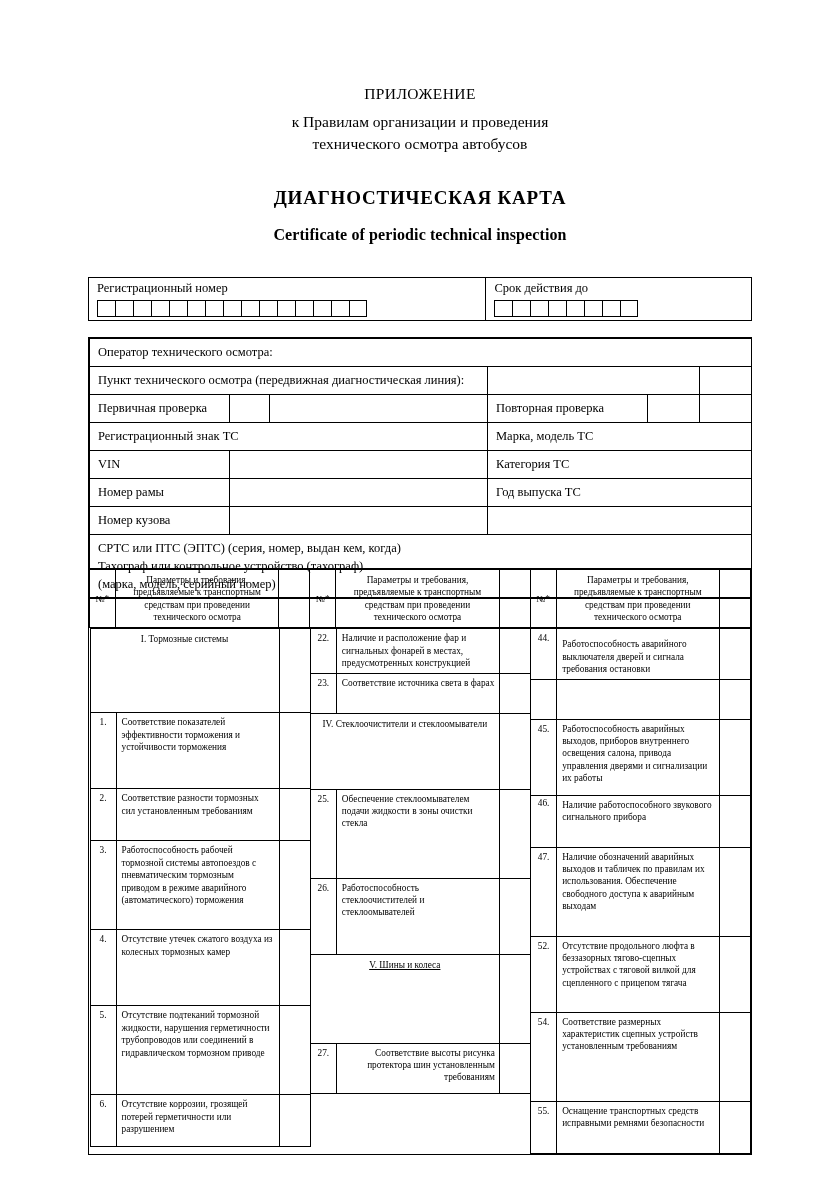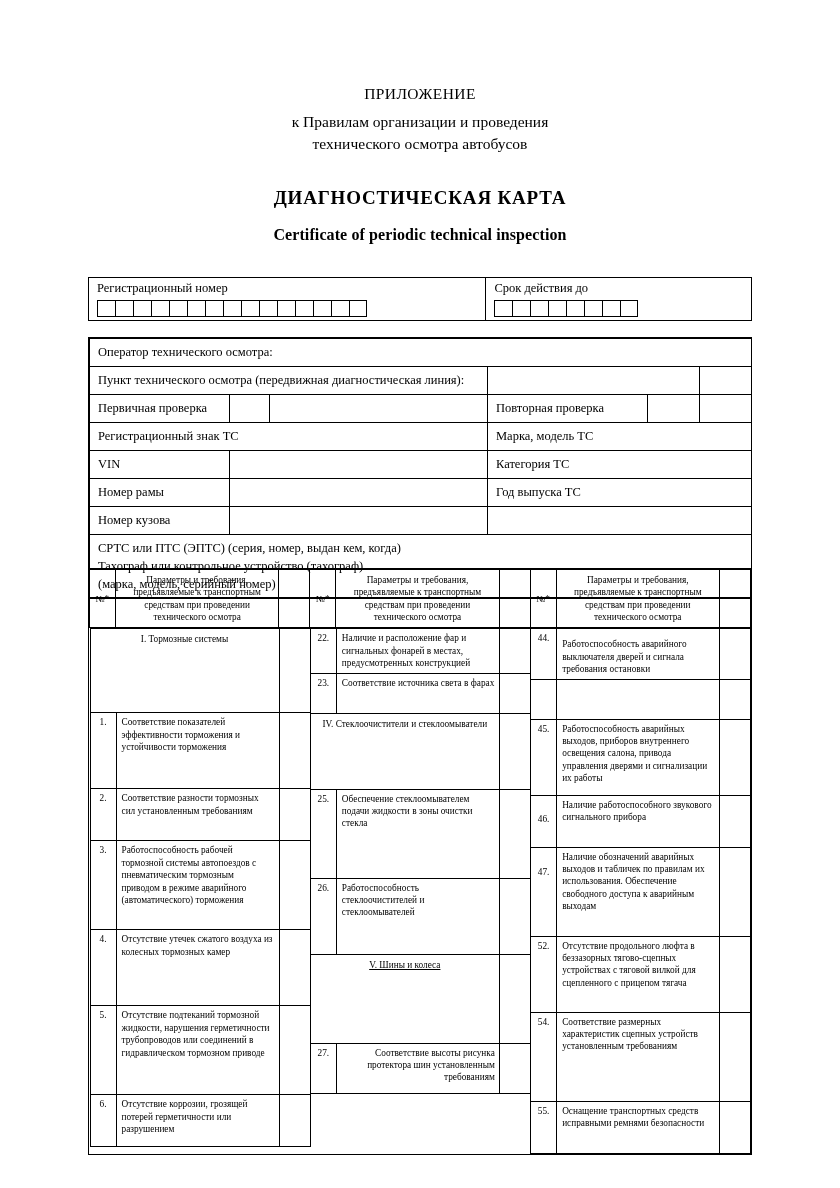--- a/index.html
+++ b/index.html
@@ -432,26 +432,26 @@
                     <td class="empty" style="border: 1px solid rgb(0, 0, 0); font-size: 9.3px; line-height: 1.33; vertical-align: top; padding: 0px;"></td>
                     <td class="empty" style="border: 1px solid rgb(0, 0, 0); font-size: 9.3px; line-height: 1.33; vertical-align: top; padding: 0px;"></td>
                     <td class="empty" style="border: 1px solid rgb(0, 0, 0); font-size: 9.3px; line-height: 1.33; vertical-align: top; padding: 0px;"></td>
                   </tr>
                   <tr style="height: 76px;">
                     <td class="num" style="border: 1px solid rgb(0, 0, 0); font-size: 9.3px; line-height: 1.33; vertical-align: top; padding: 3px 0px;">45.</td>
                     <td style="border: 1px solid rgb(0, 0, 0); font-size: 9.3px; line-height: 1.33; vertical-align: top; padding: 3px 4px 3px 5px;">Работоспособность аварийных выходов, приборов внутреннего освещения салона, привода управления дверями и сигнализации их работы</td>
                     <td class="res" style="border: 1px solid rgb(0, 0, 0); font-size: 9.3px; line-height: 1.33; vertical-align: top; padding: 0px;"></td>
                   </tr>
                   <tr style="height: 52px;">
-                    <td class="num" style="border: 1px solid rgb(0, 0, 0); font-size: 9.3px; line-height: 1.33; vertical-align: top; padding: 17px 0px;">46.</td>
+                    <td class="num" style="border: 1px solid rgb(0, 0, 0); font-size: 9.3px; line-height: 1.33; vertical-align: top; padding: 1px 0px;">46.</td>
                     <td style="border: 1px solid rgb(0, 0, 0); font-size: 9.3px; line-height: 1.33; vertical-align: top; padding: 3px 4px 3px 5px;">Наличие работоспособного звукового сигнального прибора</td>
                     <td class="res" style="border: 1px solid rgb(0, 0, 0); font-size: 9.3px; line-height: 1.33; vertical-align: top; padding: 0px;"></td>
                   </tr>
                   <tr style="height: 89px;">
-                    <td class="num" style="border: 1px solid rgb(0, 0, 0); font-size: 9.3px; line-height: 1.33; vertical-align: top; padding: 18px 0px;">47.</td>
+                    <td class="num" style="border: 1px solid rgb(0, 0, 0); font-size: 9.3px; line-height: 1.33; vertical-align: top; padding: 3px 0px;">47.</td>
                     <td style="border: 1px solid rgb(0, 0, 0); font-size: 9.3px; line-height: 1.33; vertical-align: top; padding: 3px 4px 3px 5px;">Наличие обозначений аварийных выходов и табличек по правилам их использования. Обеспечение свободного доступа к аварийным выходам</td>
                     <td class="res" style="border: 1px solid rgb(0, 0, 0); font-size: 9.3px; line-height: 1.33; vertical-align: top; padding: 0px;"></td>
                   </tr>
                   <tr style="height: 76px;">
                     <td class="num" style="border: 1px solid rgb(0, 0, 0); font-size: 9.3px; line-height: 1.33; vertical-align: top; padding: 3px 0px;">52.</td>
                     <td style="border: 1px solid rgb(0, 0, 0); font-size: 9.3px; line-height: 1.33; vertical-align: top; padding: 3px 4px 3px 5px;">Отсутствие продольного люфта в беззазорных тягово-сцепных устройствах с тяговой вилкой для сцепленного с прицепом тягача</td>
                     <td class="res" style="border: 1px solid rgb(0, 0, 0); font-size: 9.3px; line-height: 1.33; vertical-align: top; padding: 0px;"></td>
                   </tr>
                   <tr style="height: 89px;">
                     <td class="num" style="border: 1px solid rgb(0, 0, 0); font-size: 9.3px; line-height: 1.33; vertical-align: top; padding: 3px 0px;">54.</td>

